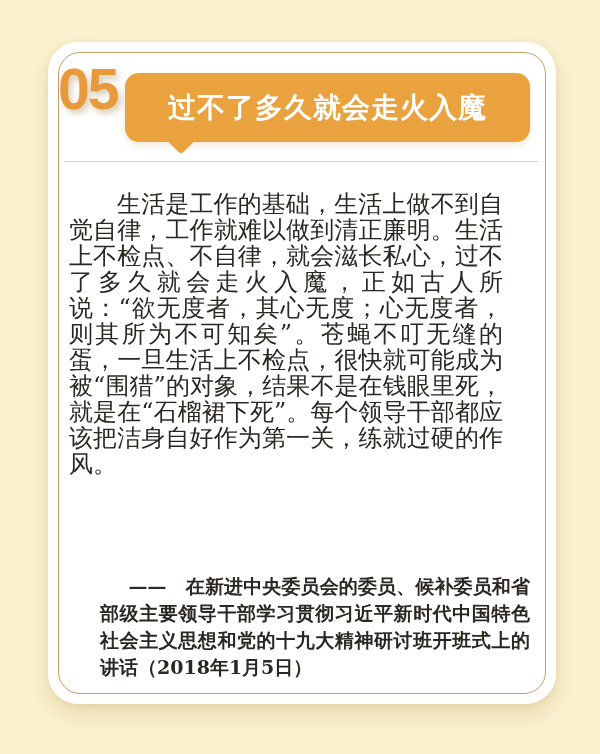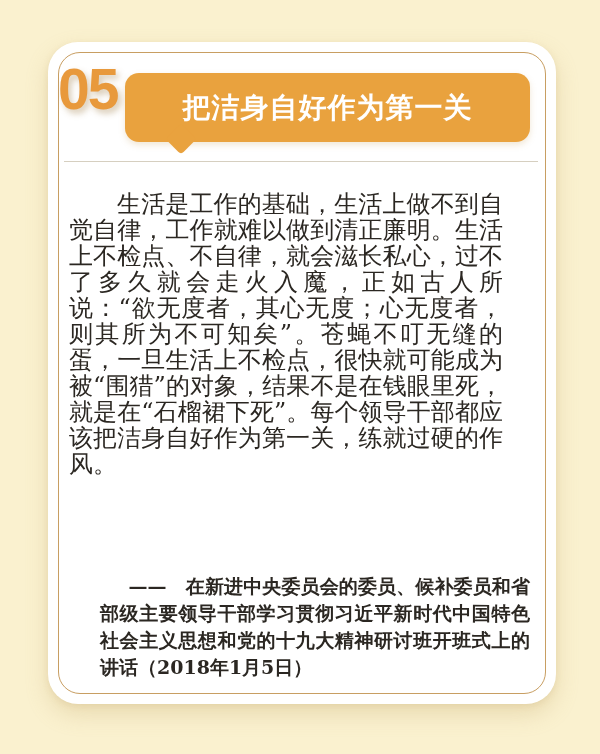--- a/index.html
+++ b/index.html
@@ -115,21 +115,21 @@
 <body>
 
 <div class="page">
   <div class="card">
     <div class="inner-border"></div>
 
     <div class="section-number">05</div>
 
     <div class="banner">
       <div class="banner-tail"></div>
-      <span class="banner-text">把洁身自好作为第一关</span>
+      <span class="banner-text">过不了多久就会走火入魔</span>
     </div>
 
     <div class="divider"></div>
 
     <p class="body-text">生活是工作的基础，生活上做不到自觉自律，工作就难以做到清正廉明。生活上不检点、不自律，就会滋长私心，过不了多久就会走火入魔，正如古人所说：“欲无度者，其心无度；心无度者，则其所为不可知矣”。苍蝇不叮无缝的蛋，一旦生活上不检点，很快就可能成为被“围猎”的对象，结果不是在钱眼里死，就是在“石榴裙下死”。每个领导干部都应该把洁身自好作为第一关，练就过硬的作风。</p>
 
     <p class="citation">——　在新进中央委员会的委员、候补委员和省部级主要领导干部学习贯彻习近平新时代中国特色社会主义思想和党的十九大精神研讨班开班式上的讲话（2018年1月5日）</p>
   </div>
 </div>
 

